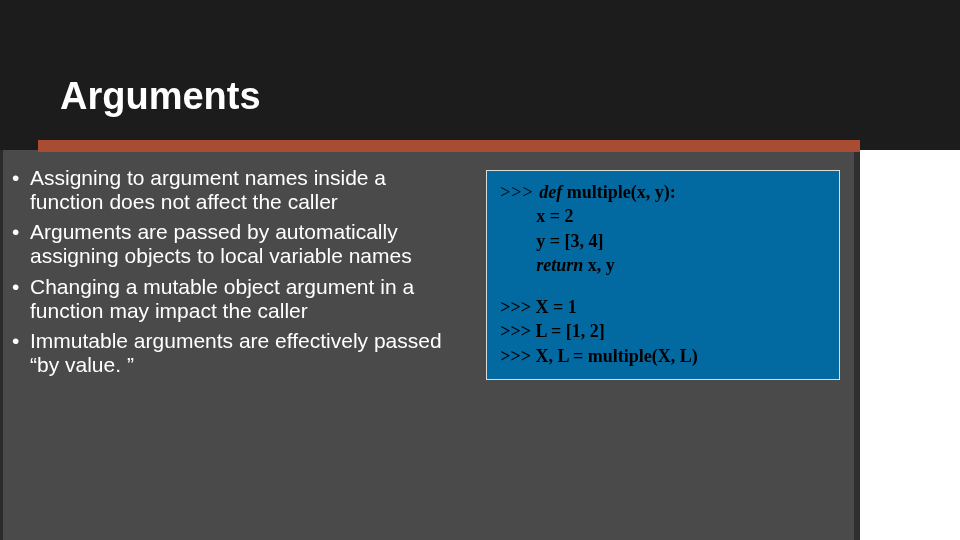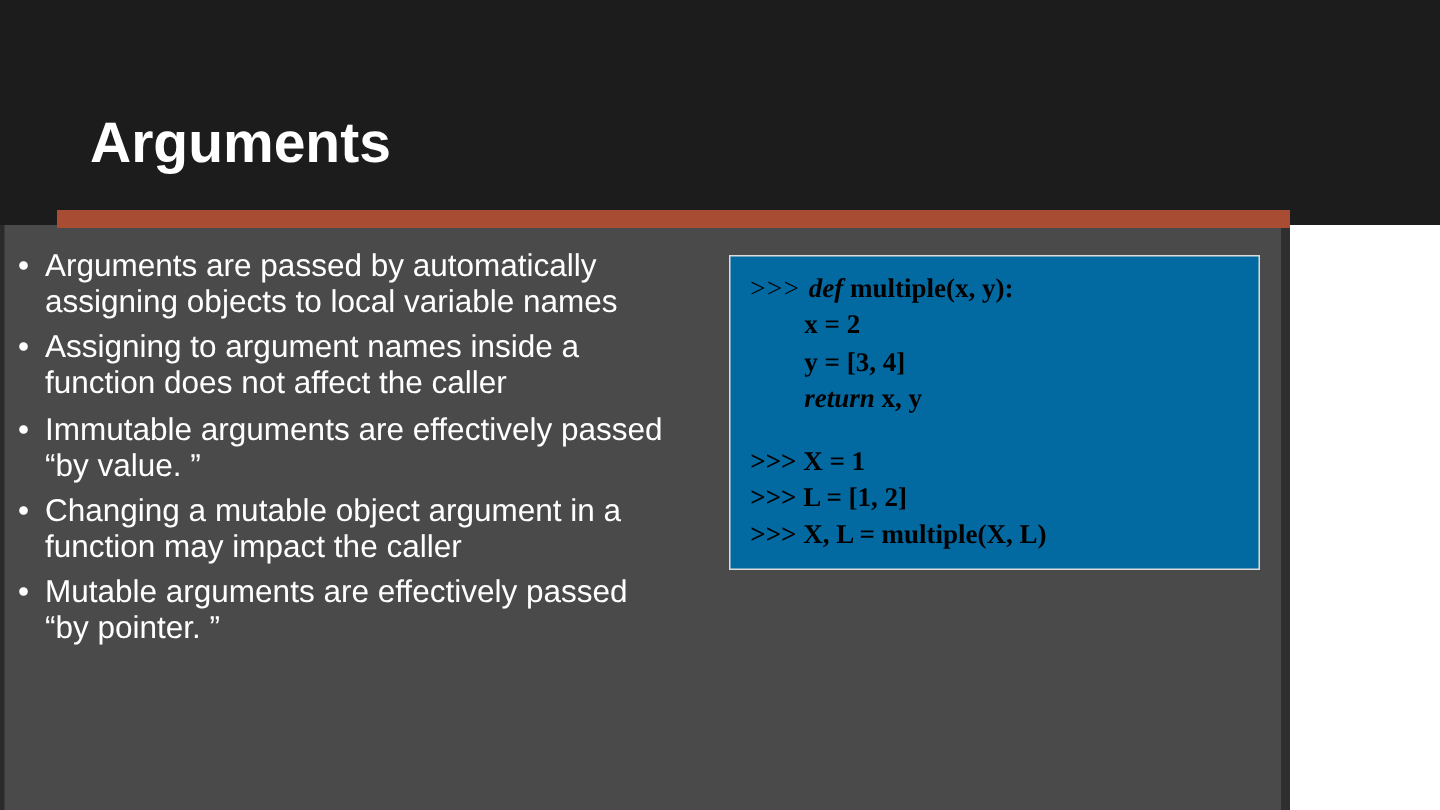--- a/index.html
+++ b/index.html
@@ -112,25 +112,24 @@
   <div class="left-edge"></div>
   <div class="header-band"></div>
   <div class="accent-bar"></div>
   <div class="side-edge"></div>
 
   <div class="title">Arguments</div>
 
   <div class="content-row">
 
     <ul class="bullets">
+      <li><span>Assigning to argument names inside a function does not affect the caller</span></li>
       <li><span>Arguments are passed by automatically assigning objects to local variable names</span></li>
-      <li><span>Assigning to argument names inside a function does not affect the caller</span></li>
+      <li><span>Changing a mutable object argument in a function may impact the caller</span></li>
       <li><span>Immutable arguments are effectively passed “by value. ”</span></li>
-      <li><span>Changing a mutable object argument in a function may impact the caller</span></li>
-      <li><span>Mutable arguments are effectively passed “by pointer. ”</span></li>
     </ul>
 
     <div class="code-box"><span class="prompt">&gt;&gt;&gt; </span><span class="kw">def</span><span> multiple(x, y):</span>
 <span>        x = 2</span>
 <span>        y = [3, 4]</span>
 <span class="kw">        return</span><span> x, y</span>
 <div class="code-gap"></div><span>&gt;&gt;&gt; X = 1</span>
 <span>&gt;&gt;&gt; L = [1, 2]</span>
 <span>&gt;&gt;&gt; X, L = multiple(X, L)</span></div>
 

